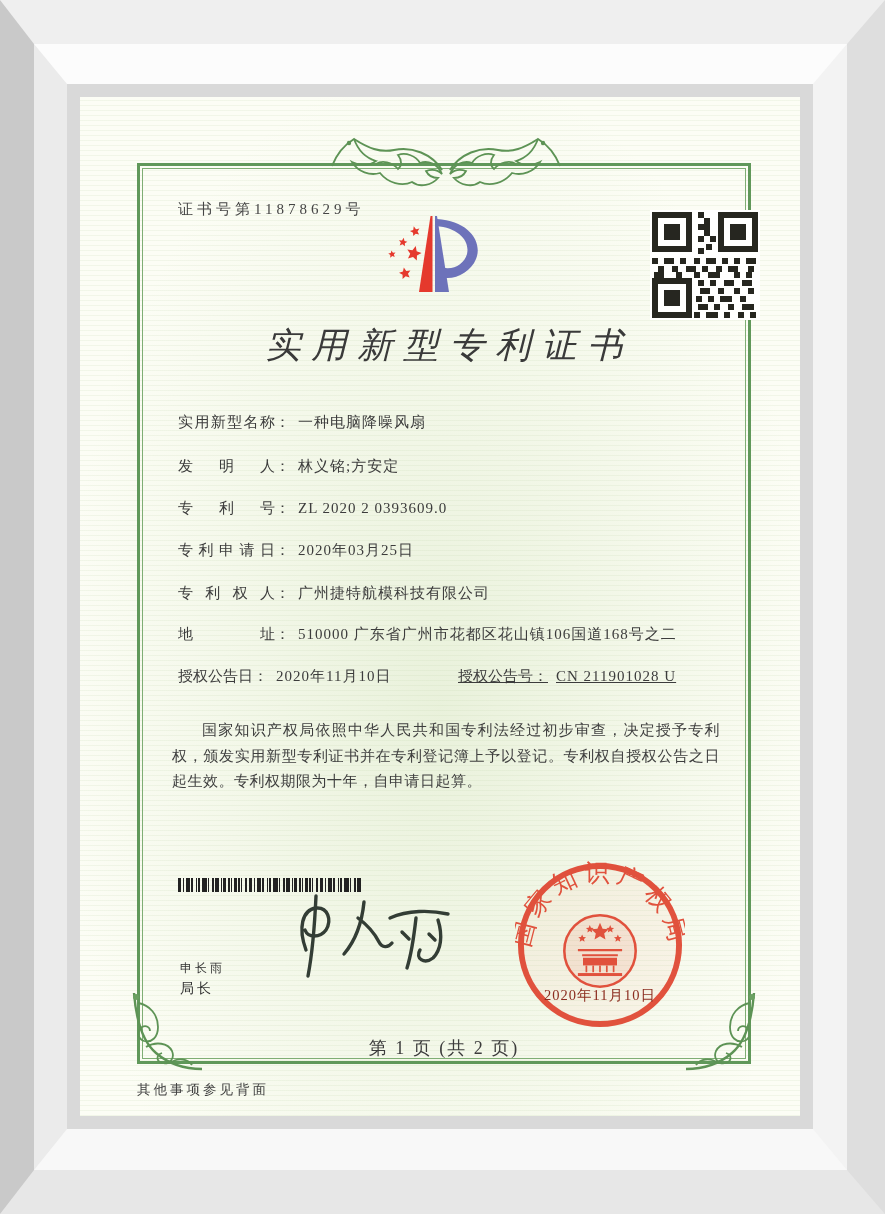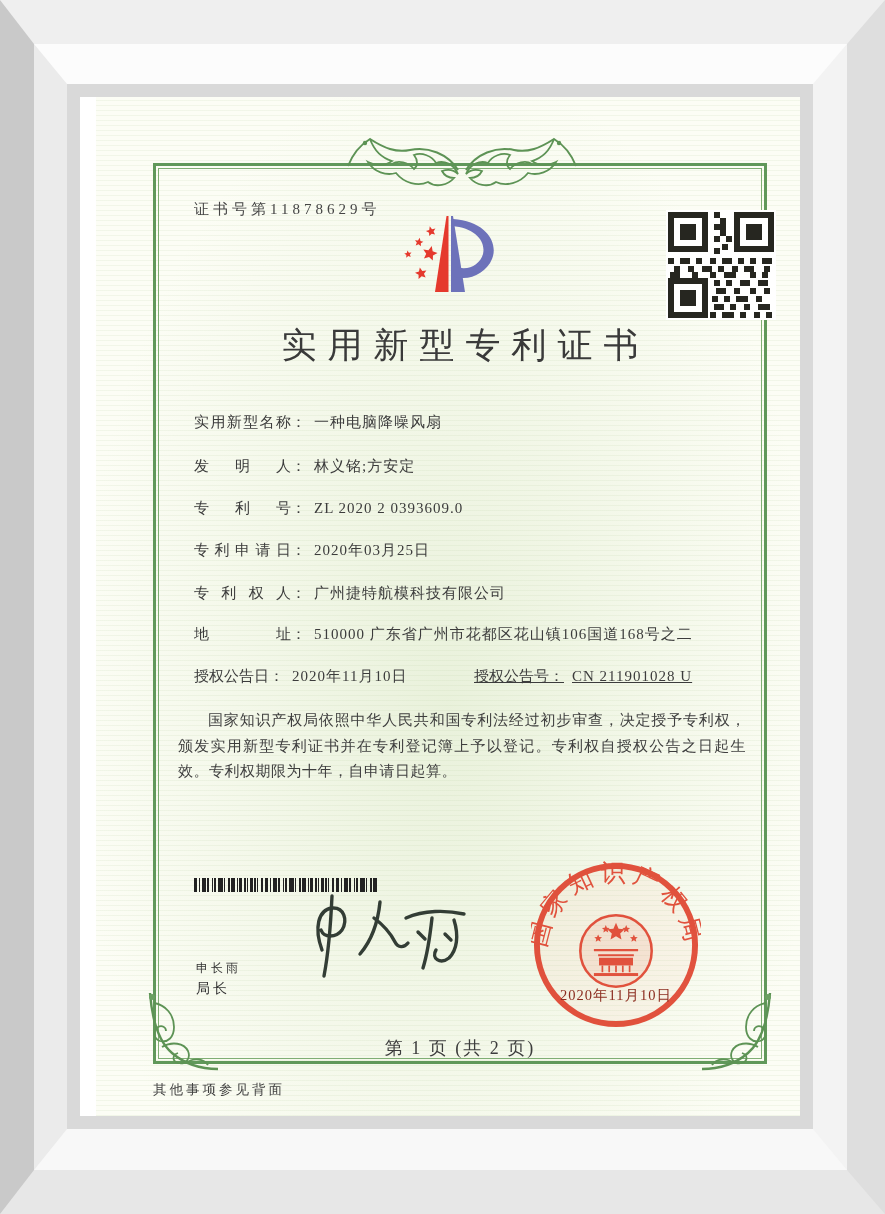--- a/index.html
+++ b/index.html
@@ -4,46 +4,46 @@
 <style>
   html,body{margin:0;padding:0;background:#fff;}
   body{font-family:"Liberation Serif","DejaVu Serif",serif;}
   .shot{position:relative;width:885px;height:1214px;overflow:hidden;background:#fff;}
 
   
   .frame-outer{position:absolute;inset:0;box-sizing:border-box;border-style:solid;
     border-width:44px 38px 44px 34px;border-color:#efefef #dedede #e7e7e7 #c9c9c9;}
   .frame-inner{width:100%;height:100%;box-sizing:border-box;border-style:solid;
     border-width:40px 34px 41px 33px;border-color:#fcfcfc #f3f3f3 #f8f8f8 #ebebeb;}
-  .band{width:100%;height:100%;box-sizing:border-box;border:13px solid #d9d9d9;padding-left:16px;}
+  .band{width:100%;height:100%;box-sizing:border-box;border:13px solid #d9d9d9;}
 
   
   .paper{position:relative;width:100%;height:100%;
     background:
       radial-gradient(ellipse at 50% 60%, rgba(190,214,160,.30), rgba(190,214,160,0) 75%),
       repeating-linear-gradient(0deg, rgba(150,185,120,.10) 0 1px, rgba(0,0,0,0) 1px 5px),
       #fcfdf5;}
 
   .gframe{position:absolute;left:57px;top:66px;width:614px;height:901px;
     border:3px solid #60985a;box-sizing:border-box;}
   .gframe-line{position:absolute;inset:2px;border:1px solid #7fae74;pointer-events:none;}
 
   .cert-no{position:absolute;left:38px;top:34px;font-size:15px;letter-spacing:4px;color:#454545;white-space:nowrap;}
   .logo{position:absolute;left:243px;top:45px;}
   .qr{position:absolute;left:510px;top:44px;}
   .title{position:absolute;left:0;top:156px;width:100%;text-align:center;
-    font-size:35px;font-weight:500;letter-spacing:11px;color:#3a3a3a;text-indent:11px;}
+    font-size:35px;font-weight:500;letter-spacing:11px;color:#3a3a3a;text-indent:11px;font-style:italic;}
 
   .row{position:absolute;left:38px;font-size:15px;color:#3c3c3c;white-space:nowrap;line-height:20px;}
   .flabel{display:inline-block;width:97px;text-align:justify;text-align-last:justify;}
   .fvalue{margin-left:8px;letter-spacing:1px;}
   .grant2{position:absolute;left:280px;top:0;text-decoration:underline;}
 
   .body-text{position:absolute;left:16px;top:536px;width:580px;}
-  .body-text p{margin:6px;text-indent:2em;font-size:15px;line-height:25.5px;
+  .body-text p{margin:16px;text-indent:2em;font-size:15px;line-height:25.5px;
     text-align:justify;color:#3e3e3e;letter-spacing:.5px;}
 
   .barcode{position:absolute;left:38px;top:712px;}
   .signer-title{position:absolute;left:40px;top:788px;font-size:14px;letter-spacing:3px;color:#333;margin-top:26px;}
   .signer-name{position:absolute;left:40px;top:794px;font-size:12px;letter-spacing:3px;color:#333;}
   .signature{position:absolute;left:138px;top:722px;z-index:2;}
   .seal{position:absolute;left:375px;top:694px;z-index:2;}
   .seal-date{position:absolute;left:370px;top:820px;width:180px;text-align:center;z-index:3;
     font-size:14.5px;letter-spacing:1px;color:#8b2c1f;}
   .page-info{position:absolute;left:0;top:870px;width:100%;text-align:center;

